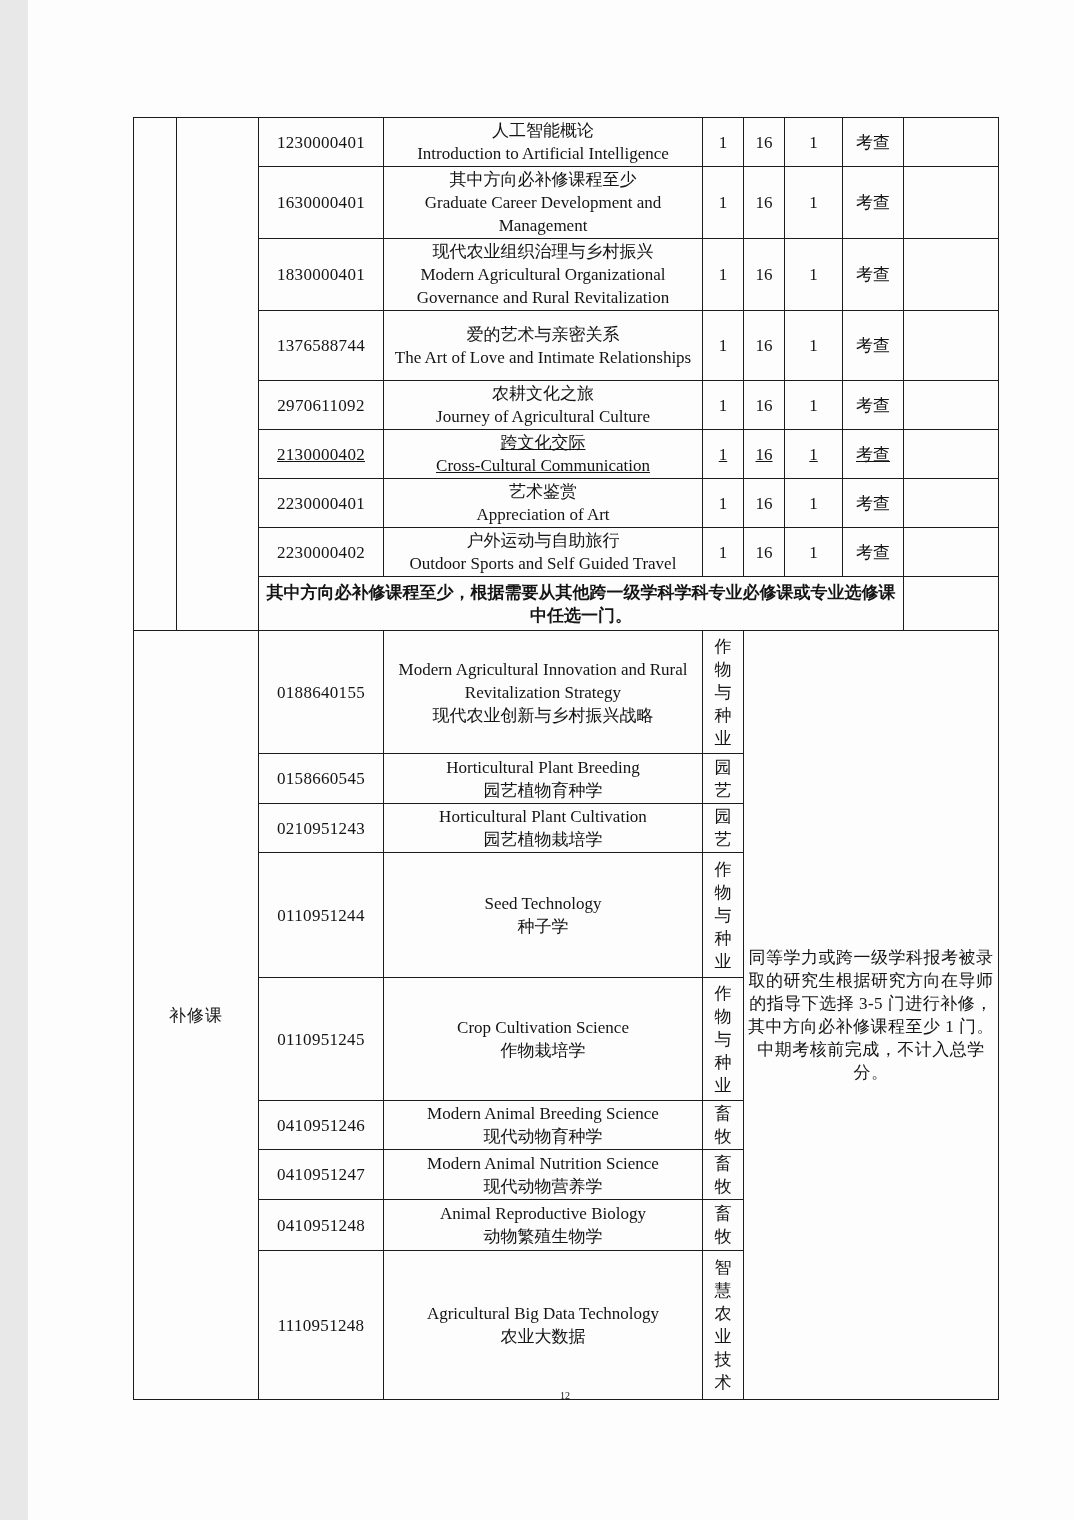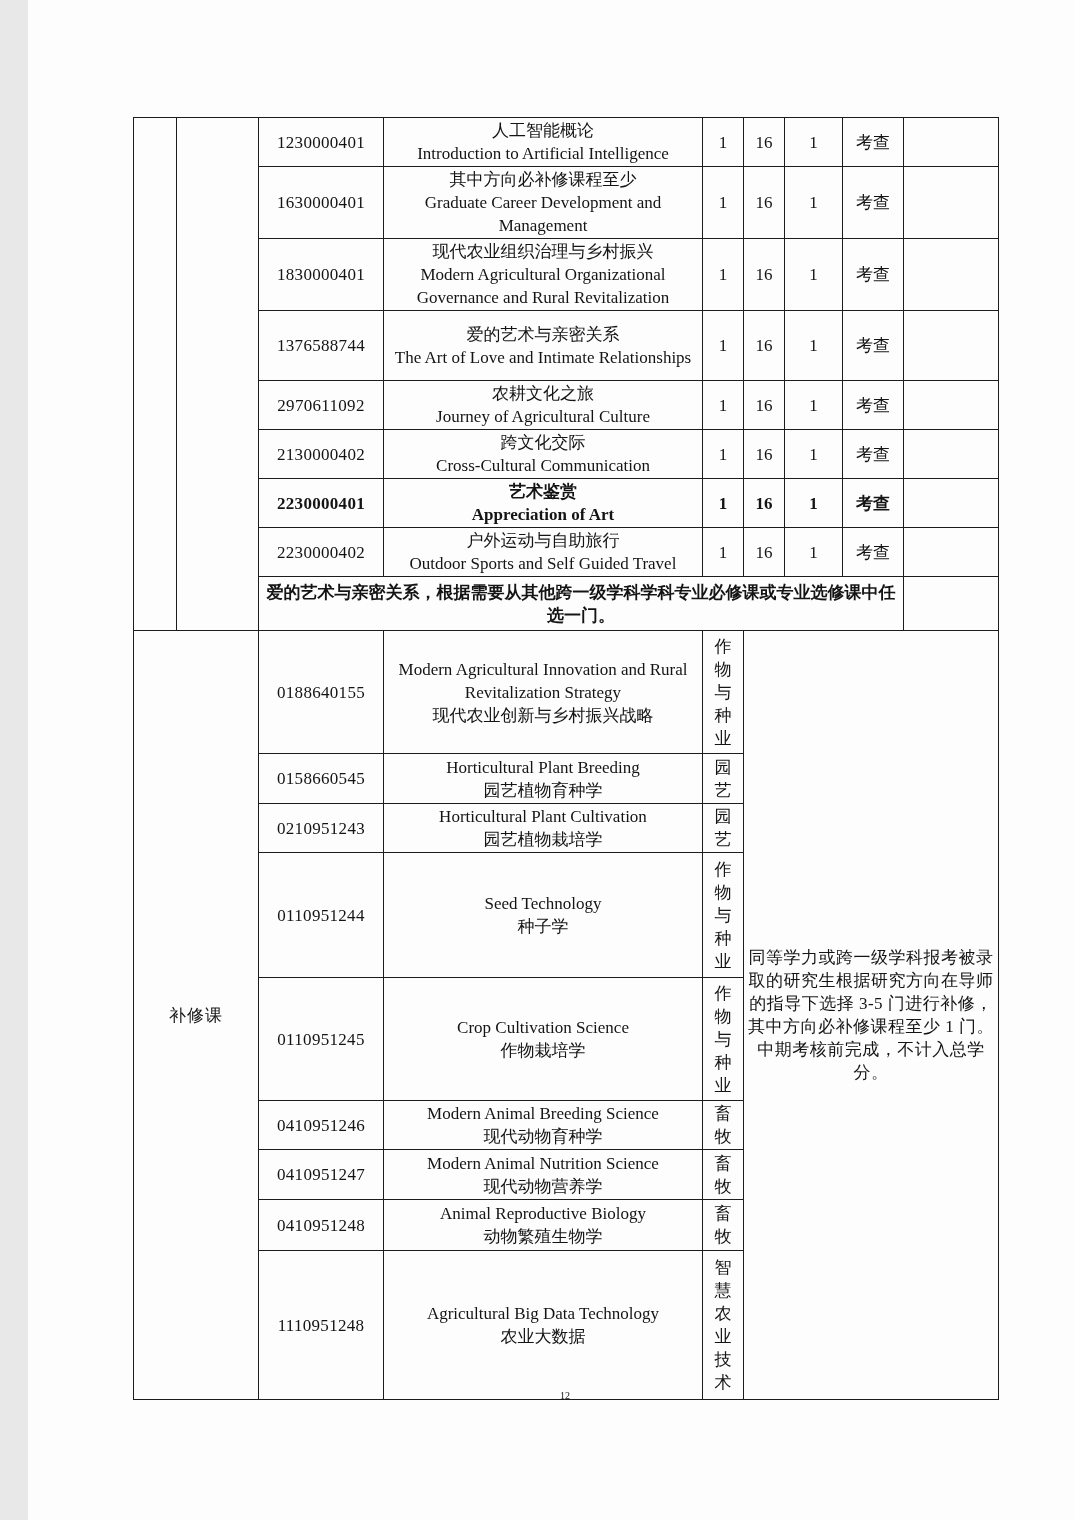--- a/index.html
+++ b/index.html
@@ -131,33 +131,33 @@
           <td class="name-cell">
             <span class="line">农耕文化之旅</span>
             <span class="line">Journey of Agricultural Culture</span>
           </td>
           <td class="num-cell">1</td>
           <td class="num-cell">16</td>
           <td class="num-cell">1</td>
           <td class="assess-cell">考查</td>
           <td class="remark-cell"></td>
         </tr>
-        <tr style="height: 47px;">
+        <tr style="height: 47px; text-decoration: underline;">
           <td class="code-cell">2130000402</td>
           <td class="name-cell">
             <span class="line">跨文化交际</span>
             <span class="line">Cross-Cultural Communication</span>
           </td>
           <td class="num-cell">1</td>
           <td class="num-cell">16</td>
           <td class="num-cell">1</td>
           <td class="assess-cell">考查</td>
           <td class="remark-cell"></td>
         </tr>
-        <tr style="height: 47px; font-weight: bold;">
+        <tr style="height: 47px;">
           <td class="code-cell">2230000401</td>
           <td class="name-cell">
             <span class="line">艺术鉴赏</span>
             <span class="line">Appreciation of Art</span>
           </td>
           <td class="num-cell">1</td>
           <td class="num-cell">16</td>
           <td class="num-cell">1</td>
           <td class="assess-cell">考查</td>
           <td class="remark-cell"></td>
@@ -168,21 +168,21 @@
             <span class="line">户外运动与自助旅行</span>
             <span class="line">Outdoor Sports and Self Guided Travel</span>
           </td>
           <td class="num-cell">1</td>
           <td class="num-cell">16</td>
           <td class="num-cell">1</td>
           <td class="assess-cell">考查</td>
           <td class="remark-cell"></td>
         </tr>
         <tr style="height: 54px;">
-          <td class="note-elective" colspan="6">爱的艺术与亲密关系，根据需要从其他跨一级学科学科专业必修课或专业选修课中任选一门。</td>
+          <td class="note-elective" colspan="6">其中方向必补修课程至少，根据需要从其他跨一级学科学科专业必修课或专业选修课中任选一门。</td>
           <td class="remark-cell"></td>
         </tr>
       </tbody>
     <tbody id="section-supplementary">
         <tr style="height: 123px;">
           <td class="section-label-cell" rowspan="9" colspan="2">补修课</td>
           <td class="code-cell">0188640155</td>
           <td class="name-cell">
             <span class="line">Modern Agricultural Innovation and Rural Revitalization Strategy</span>
             <span class="line">现代农业创新与乡村振兴战略</span>

